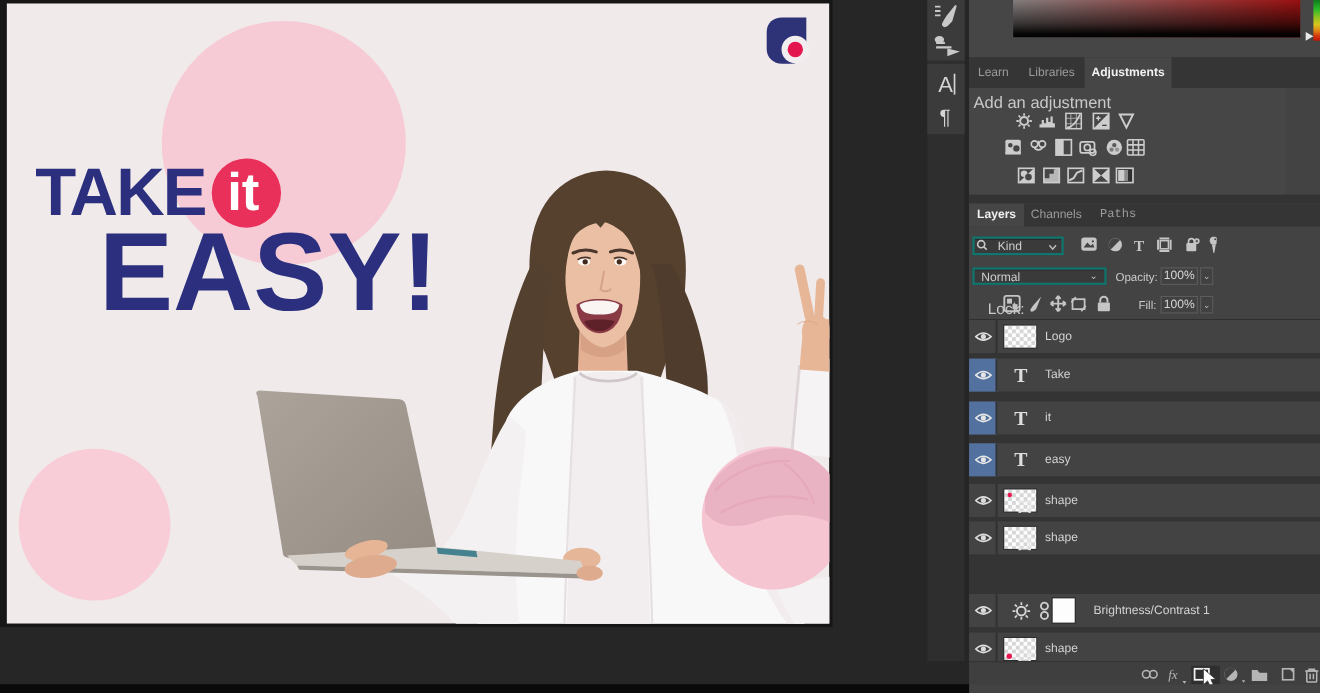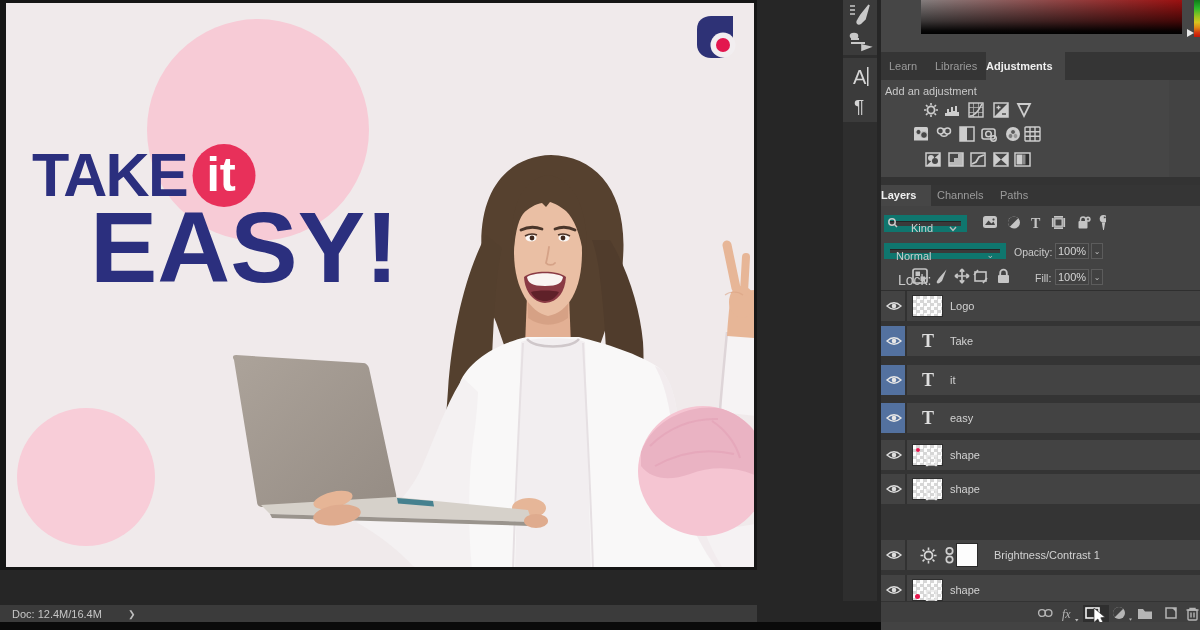--- a/index.html
+++ b/index.html
@@ -18,41 +18,41 @@
   #statusbar span.chev { position:absolute; left:128px; font-size:9px; color:#bdbdbd; }
   #blackbottom { position:absolute; left:0; top:622px; width:1200px; height:8px; background:#0a0a0a; }
 
   
   #toolstrip { position:absolute; left:843px; top:0; width:34px; height:601px; background:#2e2e2e; }
   #toolstrip .sect { position:absolute; left:0; width:34px; background:#3b3b3b; }
 
   
   #rpanel { position:absolute; left:881px; top:0; width:319px; height:630px; background:#434343; }
   .tabbar { position:absolute; left:0; width:319px; background:#353535; color:#9b9b9b; font-size:11px; }
-  .tabbar .tab { position:absolute; top:0; }
+  .tabbar .tab { position:absolute; top:0; text-align:center; }
   .tabbar .active { background:#464646; color:#f0f0f0; font-weight:bold; }
 
   
   #adjhead { position:absolute; left:0; top:0; width:319px; height:52px; background:#464646; }
   #gradfield { position:absolute; left:40px; top:0; width:261px; height:34px;
     background: linear-gradient(to bottom, rgba(0,0,0,0.08), rgba(0,0,0,0.6) 62%, rgba(0,0,0,0.95) 90%, #000 100%),
                 linear-gradient(to right, #8f8888, #a81212); }
   #huestrip { position:absolute; left:313px; top:0; width:6px; height:37px;
     background: linear-gradient(to bottom,#0f7a1a,#2ab82a 22%,#9ac320 45%,#d8c51e 60%,#e08615 75%,#d4380f 88%,#c41508 100%); }
   #huearrow { position:absolute; left:306px; top:29px; width:0; height:0;
     border-top:4px solid transparent; border-bottom:4px solid transparent; border-left:7px solid #e8e8e8; }
 
   #adjbody { position:absolute; left:0; top:80px; width:288px; height:97px; background:#464646;
-    color:#c9c9c9; font-size:11px; }
+    color:#c9c9c9; font-size:15px; }
   #panelgap { position:absolute; left:0; top:177px; width:319px; height:8px; background:#333333; }
 
   
   #layersbody { position:absolute; left:0; top:206px; width:319px; height:416px; background:#434343;
     color:#c9c9c9; font-size:11px; }
-  .inbox { position:absolute; background:#3a3a3a; border:6px solid #0f766e;
+  .inbox { position:absolute; background:#3a3a3a; border:2px solid #0f766e;
     box-shadow: inset 0 1px 0 rgba(0,0,0,.35); color:#cecece; }
   .valbox { position:absolute; background:#414141; border:1px solid #5c5c5c; color:#d6d6d6;
     text-align:center; }
   .varrow { position:absolute; background:#414141; border:1px solid #5c5c5c; color:#bdbdbd;
     text-align:center; }
 
   
   .lrow { position:absolute; left:0; width:319px; height:30px; background:#434343; }
   .lrow.sel { background:#5e5e5e; }
   .eyecol { position:absolute; left:0; top:0; width:26px; height:30px; border-right:2px solid #323232; }
@@ -170,24 +170,20 @@
         </g>
 
         <text x="32" y="195.5" font-family="Liberation Sans, sans-serif" font-weight="bold" font-size="61" fill="#2b2f7e" letter-spacing="-1.6">TAKE</text>
         <circle cx="224" cy="175.5" r="31.5" fill="#e8305a"></circle>
         <text x="206.5" y="191" font-family="Liberation Sans, sans-serif" font-weight="bold" font-size="48" fill="#ffffff">it</text>
         <text x="90" y="282" font-family="Liberation Sans, sans-serif" font-weight="bold" font-size="101" fill="#2b2f7e" letter-spacing="0">EASY!</text>
       </g>
     </svg>
   </div>
 
-  <div id="statusbar">
-      <span class="doc">Doc: 12.4M/16.4M</span>
-      <span class="chev">❯</span>
-    </div>
   <div id="blackbottom"></div>
 
   <div id="toolstrip">
     <div class="sect" style="top:0;height:55px;"></div>
     <div class="sect" style="top:58px;height:64px;"></div>
     <svg class="abs" style="left:5px;top:3px;" width="25" height="116" viewBox="0 0 25 116">
       <g stroke="#c9c9c9" fill="none" stroke-width="1.6">
         <path d="M 2,3 h5 M 2,7 h5 M 2,11 h5"></path>
         <path d="M 21,2 L 13,12 L 10,17 C 8,20 10,22 13,20 L 17,16 Z" fill="#c9c9c9"></path>
         <path d="M 3,36 h8 M 3,40 h14" stroke-width="2"></path>
@@ -299,21 +295,21 @@
             </g>
         </g>
       </svg>
     </div>
 
     <div id="panelgap"></div>
 
     <div class="tabbar" style="top:185px;height:21px;">
       <div class="tab active" style="left:0;width:50px;line-height:21px;">Layers</div>
       <span style="position:absolute;left:56px;line-height:21px;">Channels</span>
-      <span style="position:absolute;left:119px;line-height:21px;">Paths</span>
+      <span style="position:absolute;left:119px;line-height:21px;font-family:Liberation Mono, monospace;">Paths</span>
     </div>
 
     <div id="layersbody">
 
       <div class="inbox" style="left:3px;top:9px;width:83px;height:17px;font-size:11px;">
         <span style="position:absolute;left:21px;top:1px;">Kind</span>
         <svg style="position:absolute;right:4px;top:5px;" width="8" height="6" viewBox="0 0 8 6">
             <path d="M1,1 L4,4.5 L7,1" stroke="#bdbdbd" stroke-width="1.4" fill="none"></path>
           </svg>
       </div>

